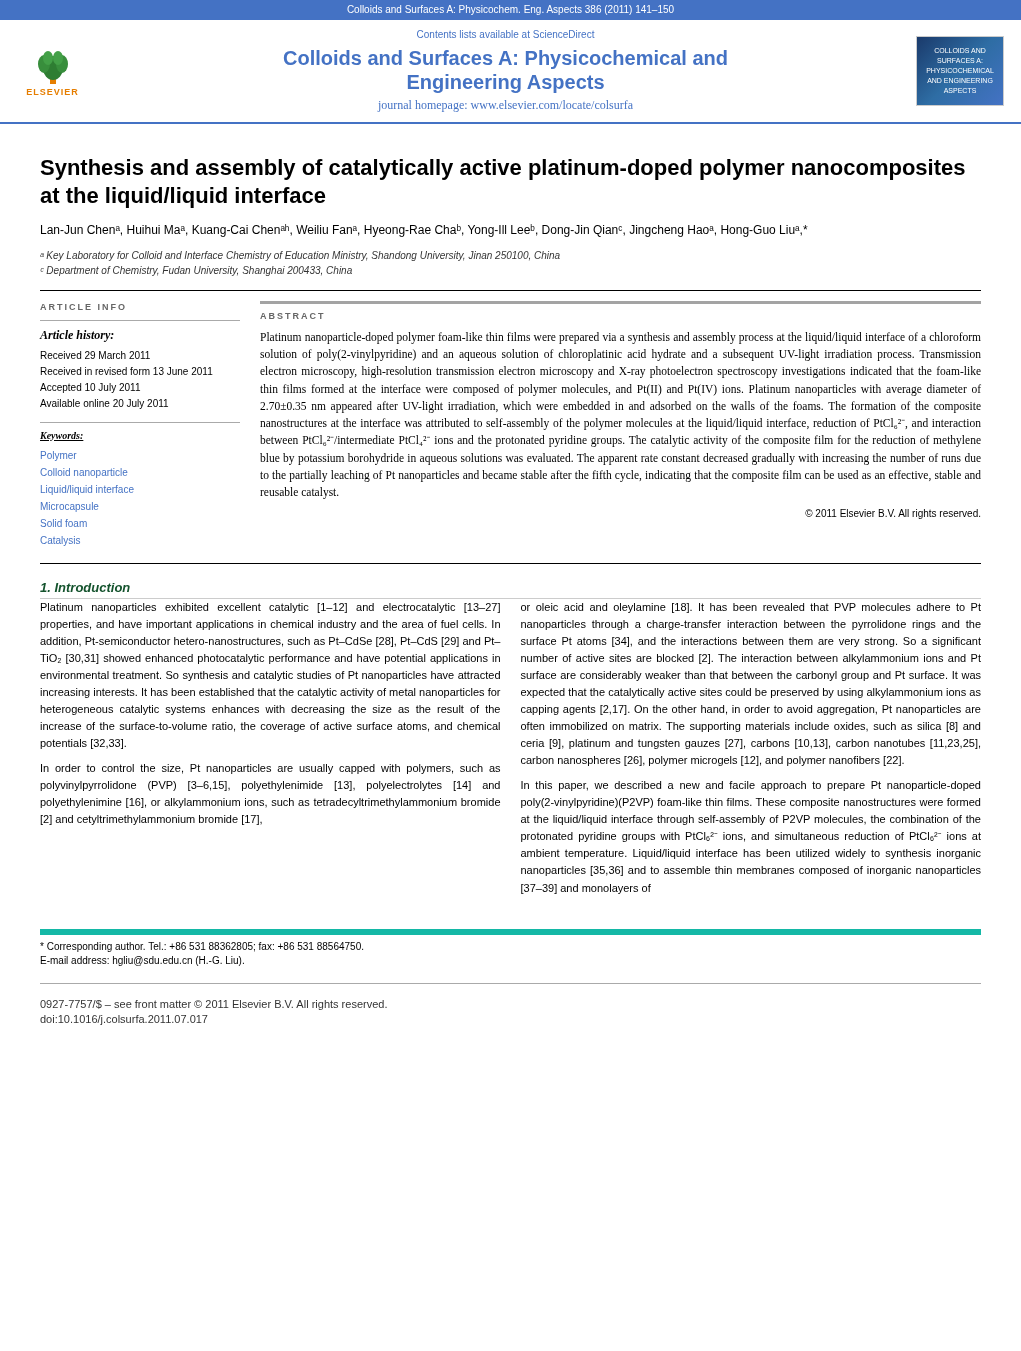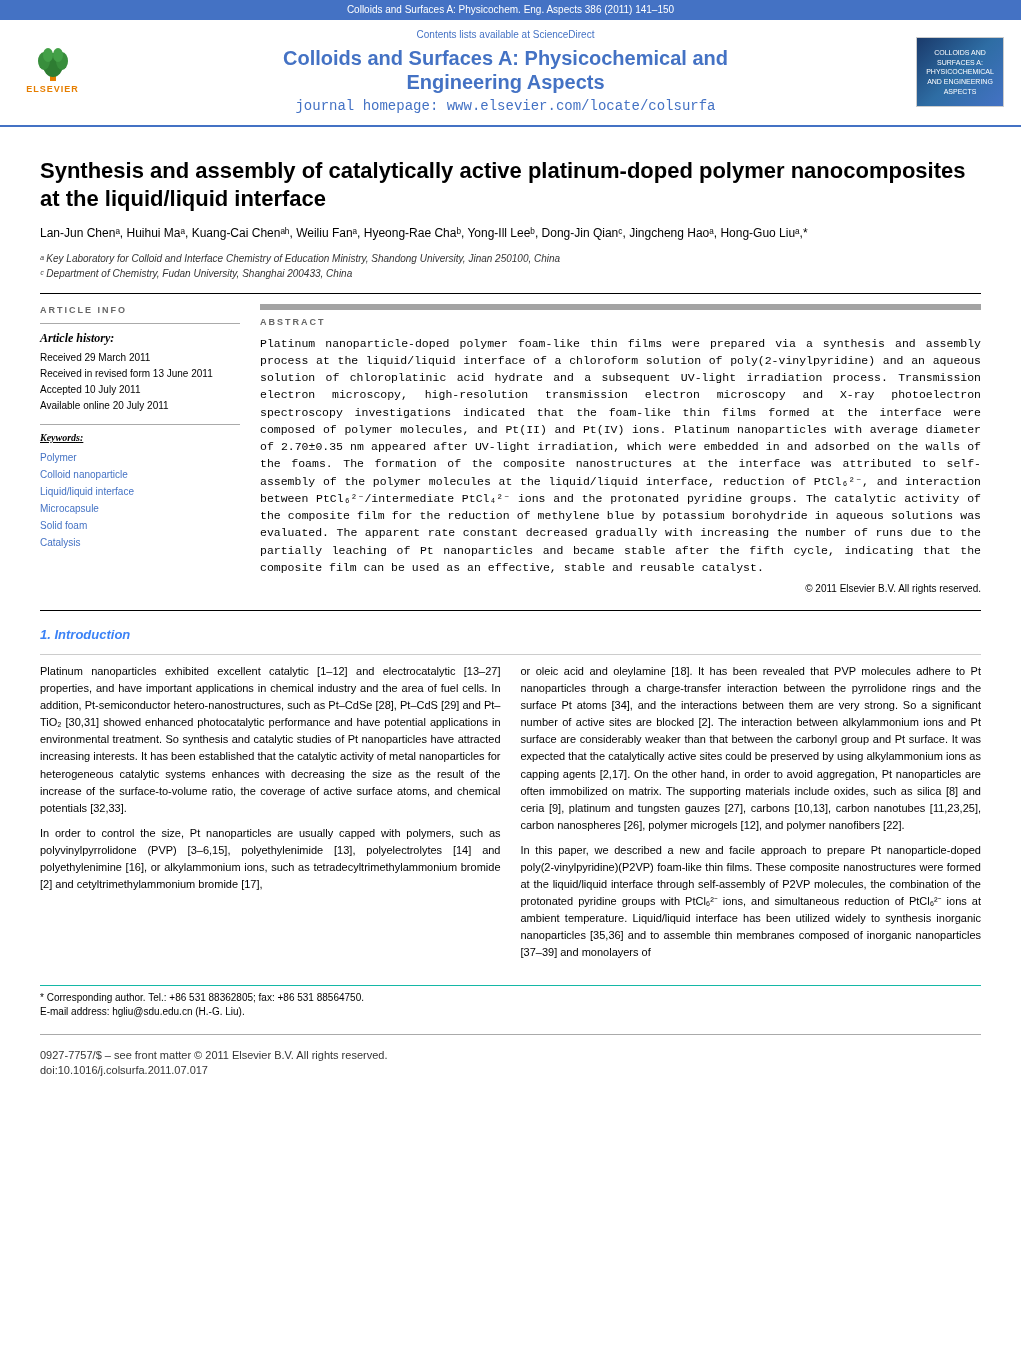--- a/index.html
+++ b/index.html
@@ -30,21 +30,21 @@
     .journal-header-left {
       width: 80px;
       flex-shrink: 0;
     }
     .elsevier-logo {
       width: 75px;
       height: 55px;
       display: flex;
       flex-direction: column;
       align-items: center;
-      justify-content: flex-start;
+      justify-content: flex-end;
     }
     .elsevier-text {
       font-size: 9px;
       font-family: Arial, sans-serif;
       color: #e67e00;
       font-weight: bold;
       letter-spacing: 1px;
     }
     .journal-header-center {
       flex: 1;
@@ -57,23 +57,23 @@
       margin-bottom: 4px;
     }
     .journal-title {
       font-size: 20px;
       font-weight: bold;
       color: #4472c4;
       font-family: Arial, sans-serif;
       line-height: 1.2;
     }
     .journal-homepage {
-      font-size: 14px;
+      font-size: 12px;
       color: #4472c4;
-      font-family: Liberation Mono, monospace;
+      font-family: Liberation Serif, serif;
       margin-top: 3px;
     }
     .journal-header-right {
       width: 90px;
       flex-shrink: 0;
     }
     .journal-cover {
       width: 88px;
       height: 70px;
       background: linear-gradient(135deg, #1a3a6b 0%, #2e6da4 50%, #4472c4 100%);
@@ -165,65 +165,65 @@
       margin-bottom: 4px;
       text-decoration: underline;
     }
     .keyword-item {
       font-size: 10px;
       color: #4472c4;
       line-height: 1.7;
       font-family: Arial, sans-serif;
     }
     .abstract-section {
-      border-top: 6px solid #a3a3a3;
+      border-top: 3px solid #a3a3a3;
       padding-top: 6px;
     }
     .abstract-text {
       font-size: 11.5px;
       line-height: 1.5;
       text-align: justify;
-      font-family: Liberation Mono, monospace;
+      font-family: Liberation Serif, serif;
     }
     .copyright-line {
       text-align: right;
       font-size: 10px;
       margin-top: 6px;
       font-family: Arial, sans-serif;
     }
     .body-section {
       margin-top: 15px;
     }
     .section-heading {
       font-size: 13px;
       font-weight: bold;
       font-style: italic;
-      color: #3b82f6;
-      margin-bottom: 8px;
+      color: #14532d;
+      margin-bottom: 0;
       font-family: Arial, sans-serif;
       border-bottom: 1px solid #ccc;
-      padding-bottom: 10px;
+      padding-bottom: 1px;
     }
     .body-columns {
       display: flex;
       gap: 20px;
     }
     .body-col {
       flex: 1;
       font-size: 11px;
       line-height: 1.55;
       text-align: justify;
       font-family: Arial, sans-serif;
     }
     .body-col p {
       margin-bottom: 8px;
     }
     .footnote-area {
-      border-top: 1px solid #14b8a6;
-      margin-top: 16px;
+      border-top: 6px solid #14b8a6;
+      margin-top: 24px;
       padding-top: 5px;
       font-size: 10px;
       font-family: Arial, sans-serif;
     }
     .footer-bar {
       border-top: 1px solid #aaa;
       margin-top: 15px;
       padding-top: 13px;
       font-size: 11px;
       font-family: Arial, sans-serif;

